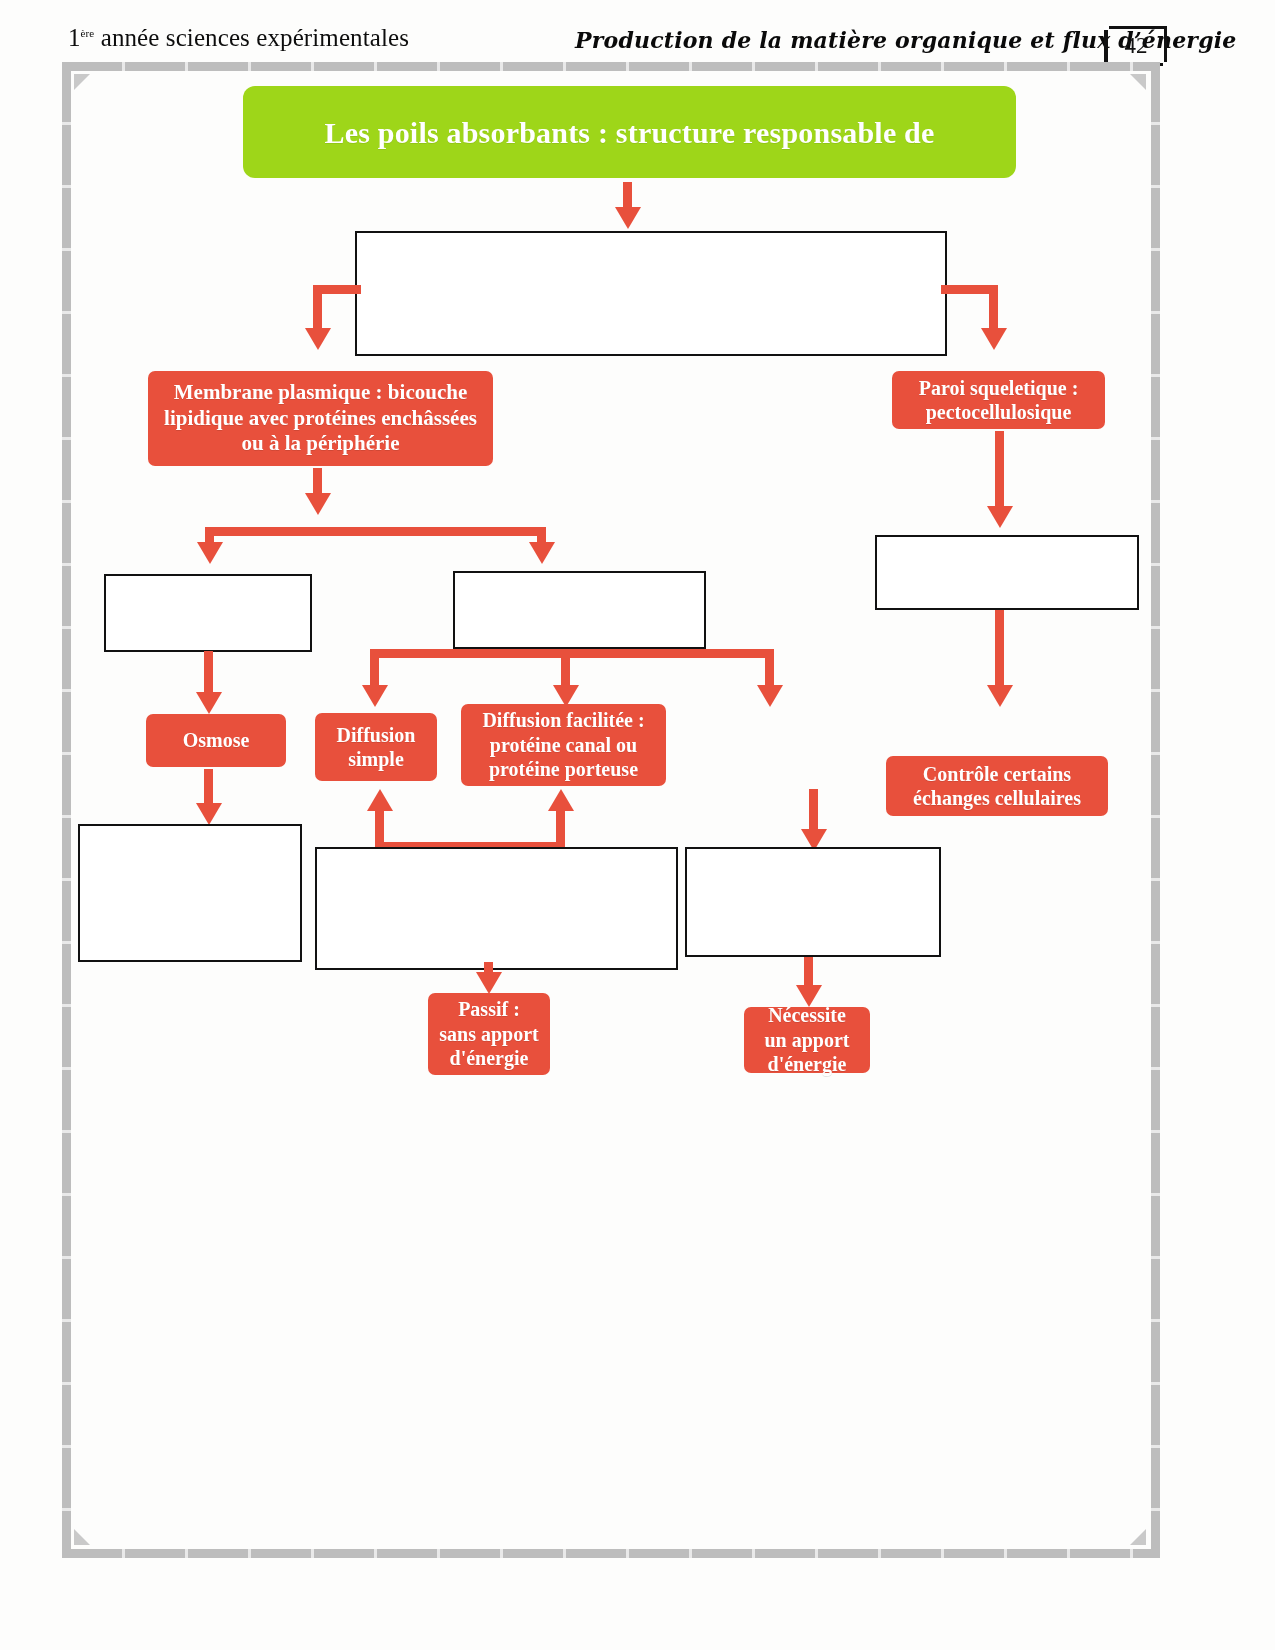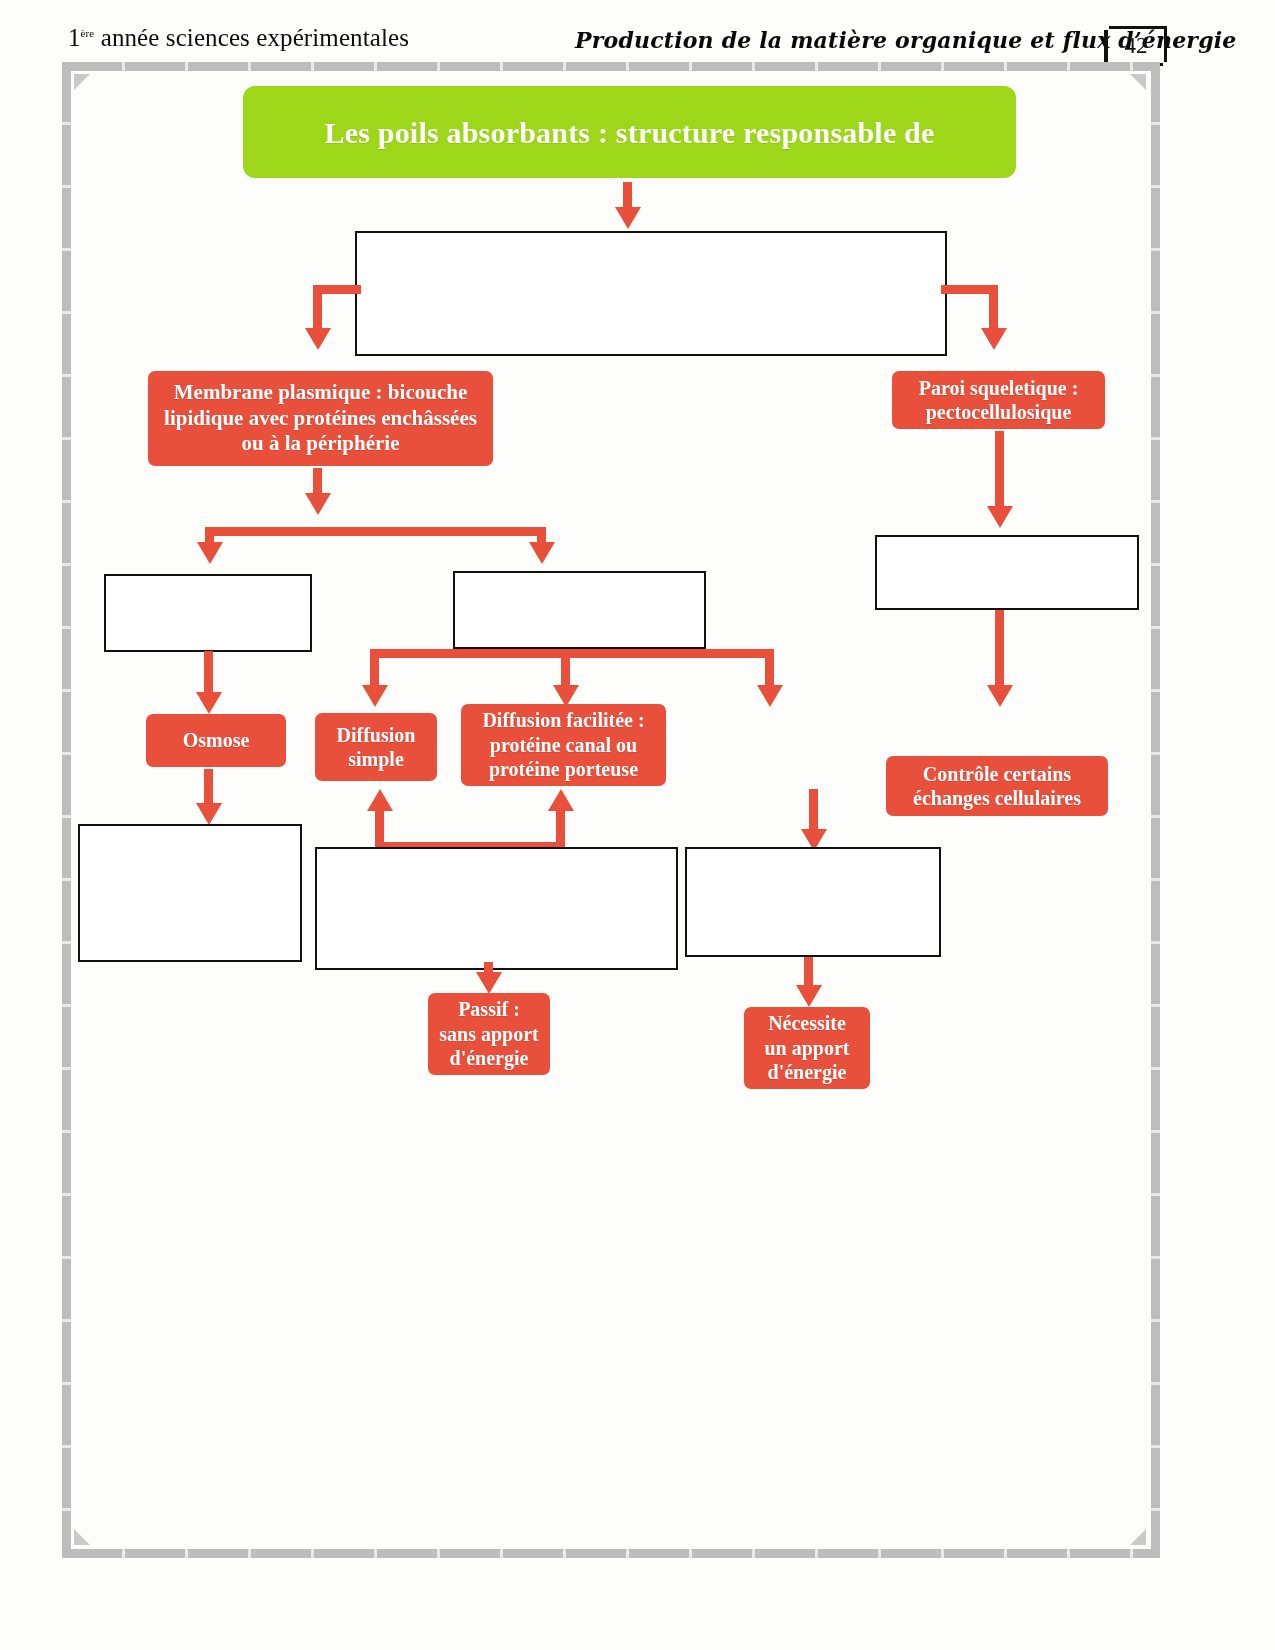--- a/index.html
+++ b/index.html
@@ -247,21 +247,21 @@
   <div class="arrow-down" style="left:796px;top:985px;"></div>
 
   <div class="redbox" style="left:428px;top:993px;width:122px;height:82px;font-size:20px;">
     <div>
       <div>Passif :</div>
       <div>sans apport</div>
       <div>d'énergie</div>
     </div>
   </div>
 
-  <div class="redbox" style="left:744px;top:1007px;width:126px;height:82px;font-size:20px;">
+  <div class="redbox" style="left:744px;top:1007px;width:126px;height:66px;font-size:20px;">
     <div>
       <div>Nécessite</div>
       <div>un apport</div>
       <div>d'énergie</div>
     </div>
   </div>
 
 </div>
 
 </body></html>

